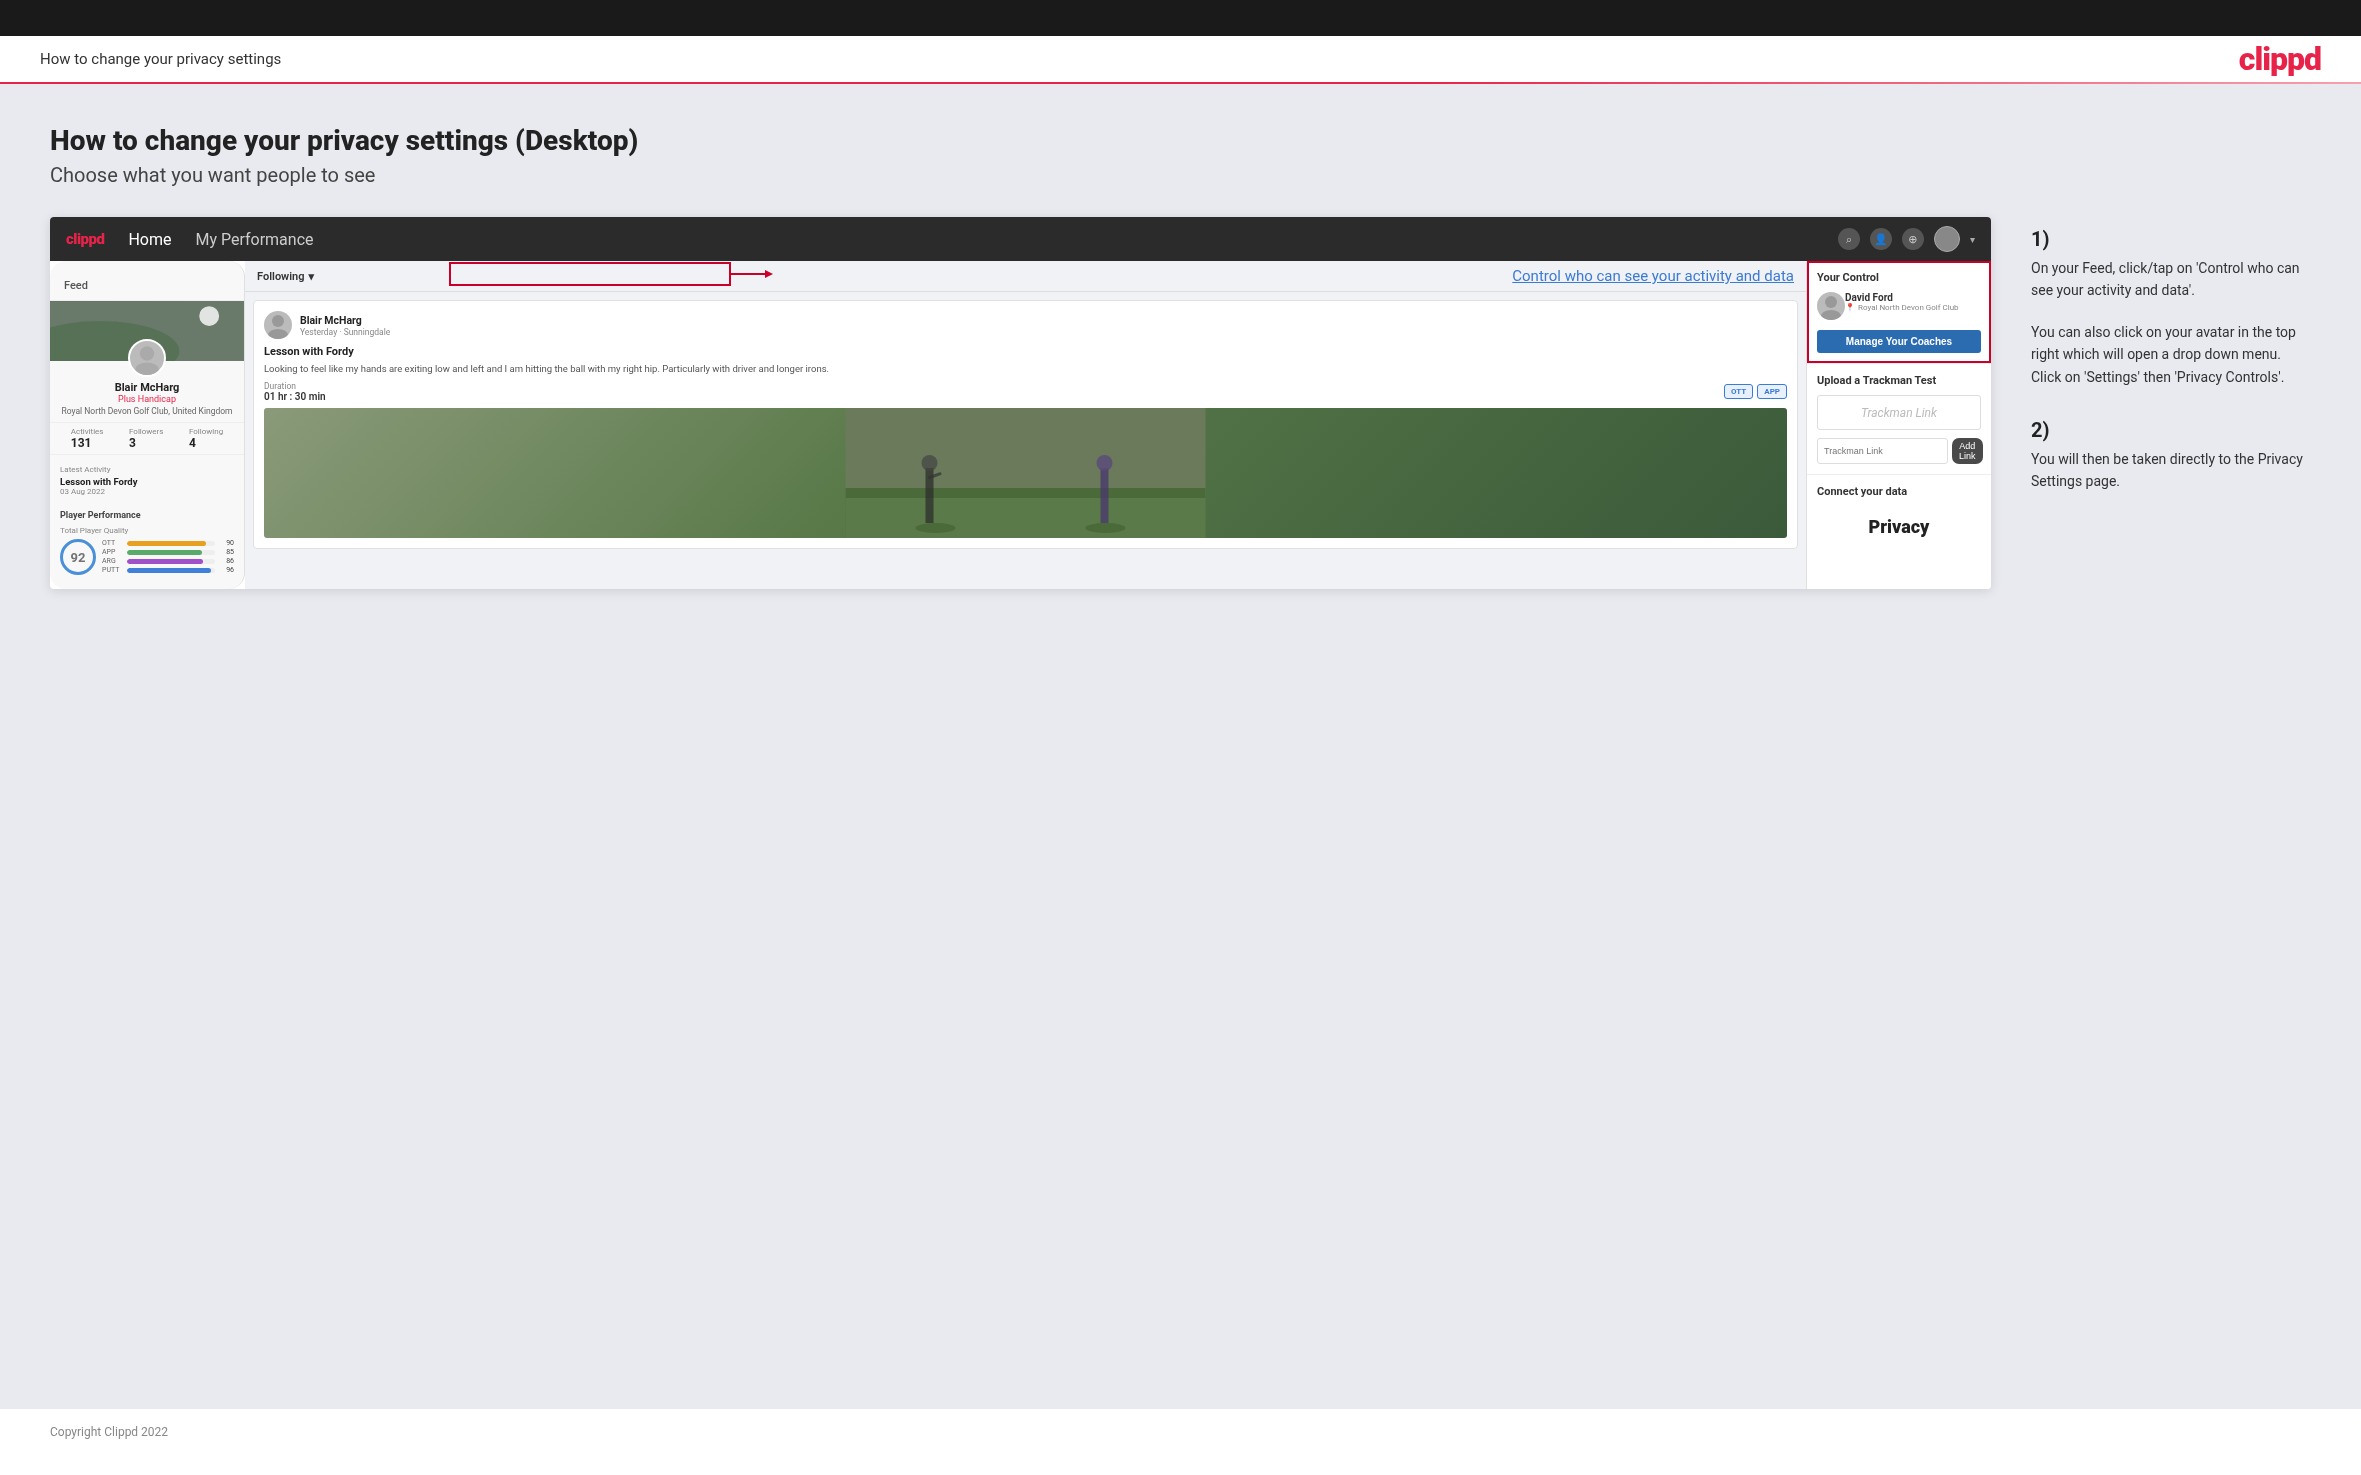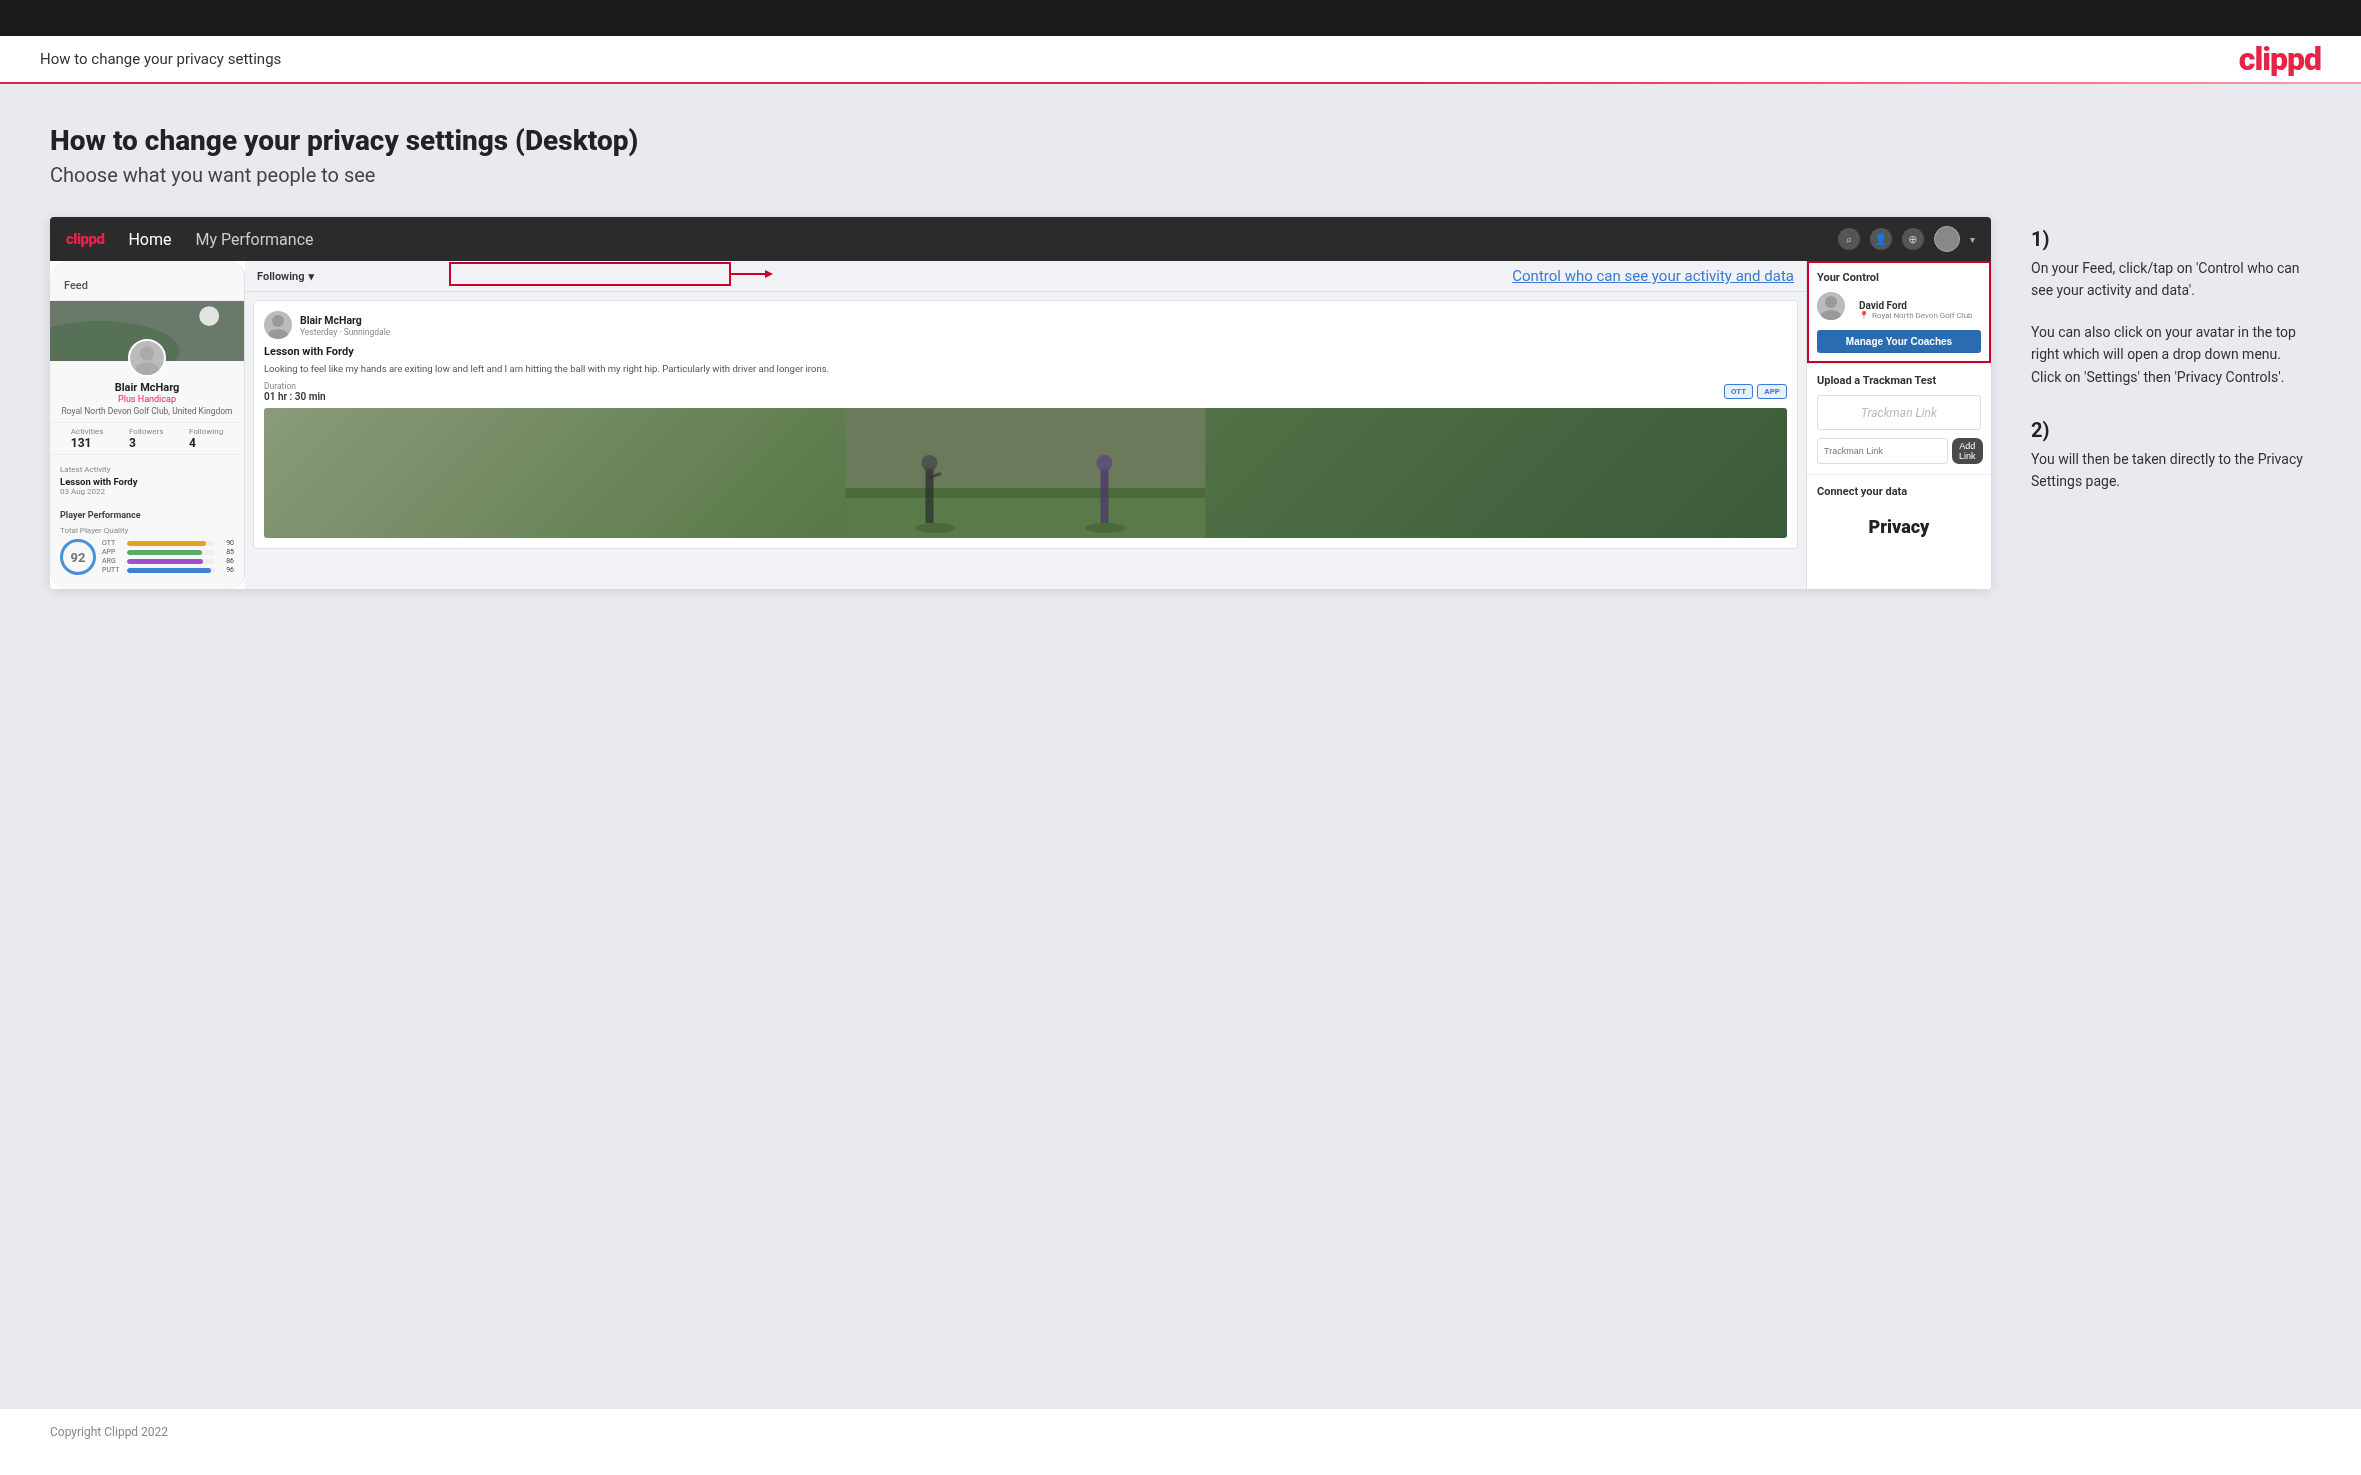--- a/index.html
+++ b/index.html
@@ -403,22 +403,22 @@
       position: relative;
     }
     .coaches-title {
       font-size: 11px;
       font-weight: 700;
       color: #333;
       margin-bottom: 8px;
     }
     .coach-row {
       display: flex;
-      align-items: flex-end;
-      gap: 14px;
+      align-items: flex-start;
+      gap: 0;
       margin-bottom: 6px;
     }
     .coach-avatar {
       width: 28px;
       height: 28px;
       border-radius: 50%;
       background: #bbb;
     }
     .coach-name {
       font-size: 10px;

